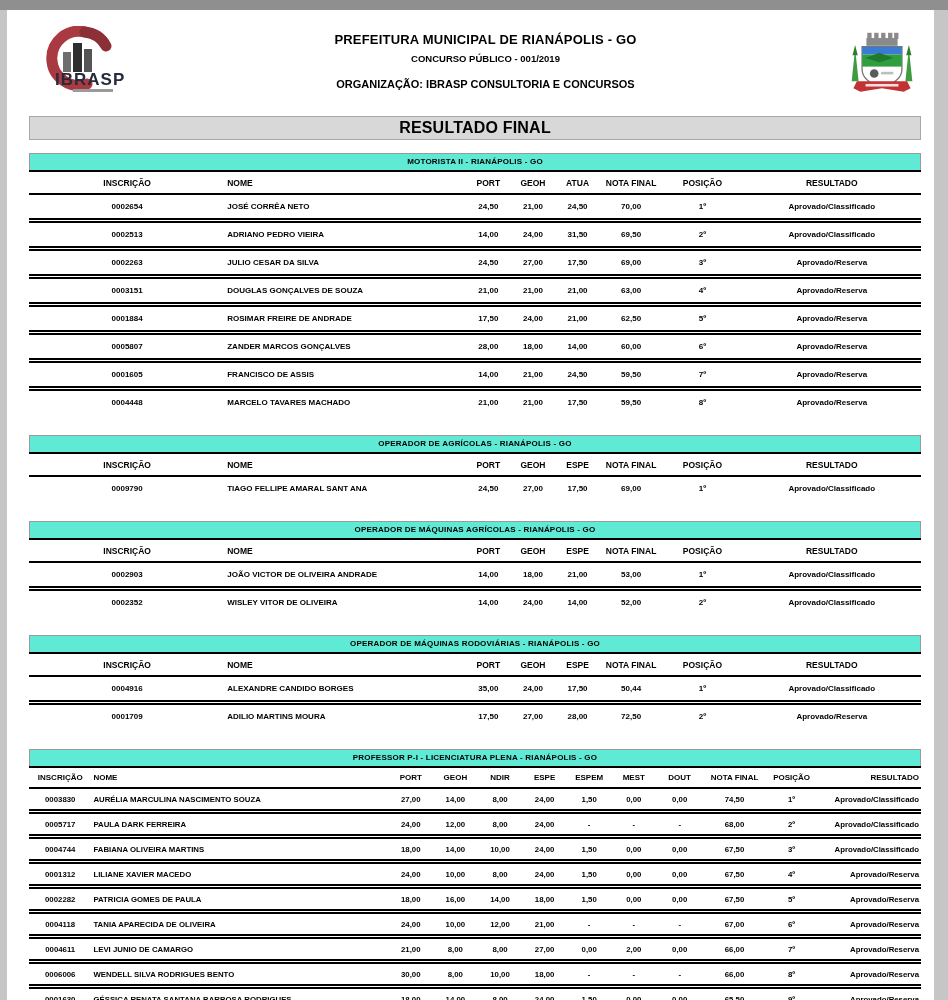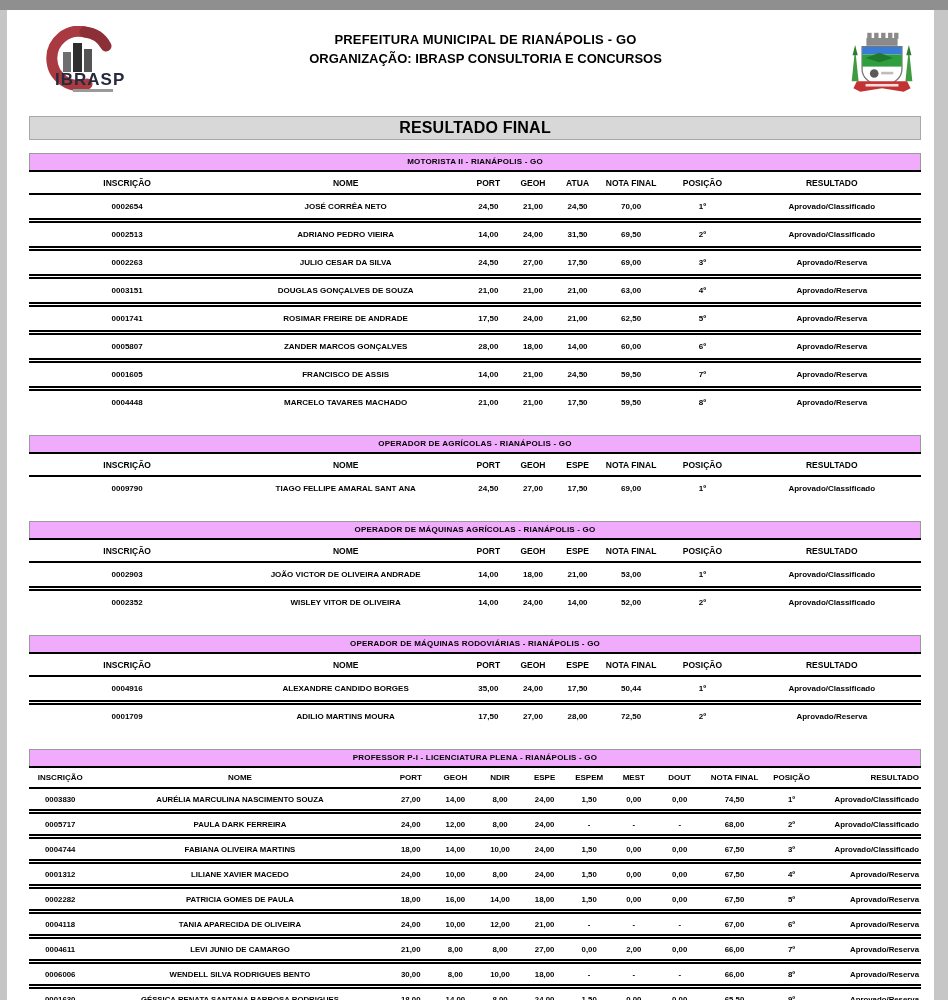--- a/index.html
+++ b/index.html
@@ -16,48 +16,48 @@
     background:#ffffff;overflow:hidden;
     padding:0 13px 0 22px;box-sizing:border-box;
   }
   
   .header{display:flex;align-items:flex-start;padding-top:16px;height:78px;}
   .logo-left{width:125px;flex:none;}
   .logo-right{width:104px;flex:none;display:flex;justify-content:flex-end;padding-top:2px;}
   .header-center{flex:1;text-align:center;padding-top:6px;}
   .doc-title{font-size:13px;font-weight:bold;letter-spacing:.2px;}
   .doc-sub1{font-size:9.5px;font-weight:bold;margin-top:6px;}
-  .doc-sub2{font-size:13px;font-weight:bold;margin-top:4px;}
+  .doc-sub2{font-size:11px;font-weight:bold;margin-top:14px;}
   
   .banner{
     margin-top:12px;height:22px;line-height:22px;text-align:center;
     background:#d8d8d8;border:1px solid #a8a8a8;
     font-size:16px;font-weight:bold;letter-spacing:.2px;
   }
   
   .tables{margin-top:13px;}
   .table-block{margin-bottom:21px;}
   .section-title{
-    background:#f0abfc;border:1px solid #9a9a9a;border-bottom:none;
+    background:#5eead4;border:1px solid #9a9a9a;border-bottom:none;
     height:16px;line-height:16px;text-align:center;
     font-size:8px;font-weight:bold;letter-spacing:.2px;
   }
   table.grid{width:100%;border-collapse:collapse;table-layout:fixed;border-top:2.5px solid #000;}
   table.grid th{
     font-size:8.5px;font-weight:bold;padding:6px 2px 5px 2px;
     border-bottom:2.5px solid #000;white-space:nowrap;overflow:hidden;
   }
   table.grid td{
     font-size:8px;font-weight:bold;padding:7px 2px;
     border-bottom:5px double #000;white-space:nowrap;overflow:hidden;
   }
   table.grid.compact td{padding:5.5px 2px;font-size:7.8px;}
   table.grid.compact th{padding:5px 2px;font-size:8px;}
   table.grid tbody tr:last-child td{border-bottom:none;margin-top:24px;}
-  table.grid .al{text-align:center;}
+  table.grid .al{text-align:left;}
   table.grid .ac{text-align:center;}
   table.grid .ar{text-align:right;}
   td.result{font-weight:normal;}
 </style>
 </head>
 <body>
 
 <div class="top-strip"></div>
 
 <div class="page">
@@ -71,20 +71,21 @@
         <rect x="34" y="26" width="8" height="20" fill="#6e6e6e"></rect>
         <rect x="44" y="17" width="9" height="29" fill="#2e2e2e"></rect>
         <rect x="55" y="23" width="8" height="23" fill="#555555"></rect>
         <text x="26" y="59" font-size="17" font-weight="bold" fill="#252b3a" letter-spacing="1">IBRASP</text>
         <rect x="44" y="63" width="40" height="3" fill="#9a9a9a"></rect>
       </svg>
     </div>
 
     <div class="header-center">
       <div class="doc-title">PREFEITURA MUNICIPAL DE RIANÁPOLIS - GO</div>
+      <div class="doc-sub1">CONCURSO PÚBLICO - 001/2019</div>
       <div class="doc-sub2">ORGANIZAÇÃO: IBRASP CONSULTORIA E CONCURSOS</div>
     </div>
 
     <div class="logo-right">
       <svg width="78" height="72" viewBox="0 0 90 80">
 
         <rect x="27" y="10" width="36" height="9" fill="#8a8a8a"></rect>
         <rect x="28" y="4" width="5" height="7" fill="#8a8a8a"></rect>
         <rect x="36" y="4" width="5" height="7" fill="#8a8a8a"></rect>
         <rect x="44" y="4" width="5" height="7" fill="#8a8a8a"></rect>
@@ -179,21 +180,21 @@
               <td class="ac">0003151</td>
               <td class="al">DOUGLAS GONÇALVES DE SOUZA</td>
               <td class="ac">21,00</td>
               <td class="ac">21,00</td>
               <td class="ac">21,00</td>
               <td class="ac">63,00</td>
               <td class="ac">4º</td>
               <td class="ac result">Aprovado/Reserva</td>
             </tr>
             <tr>
-              <td class="ac">0001741</td>
+              <td class="ac">0001884</td>
               <td class="al">ROSIMAR FREIRE DE ANDRADE</td>
               <td class="ac">17,50</td>
               <td class="ac">24,00</td>
               <td class="ac">21,00</td>
               <td class="ac">62,50</td>
               <td class="ac">5º</td>
               <td class="ac result">Aprovado/Reserva</td>
             </tr>
             <tr>
               <td class="ac">0005807</td>

